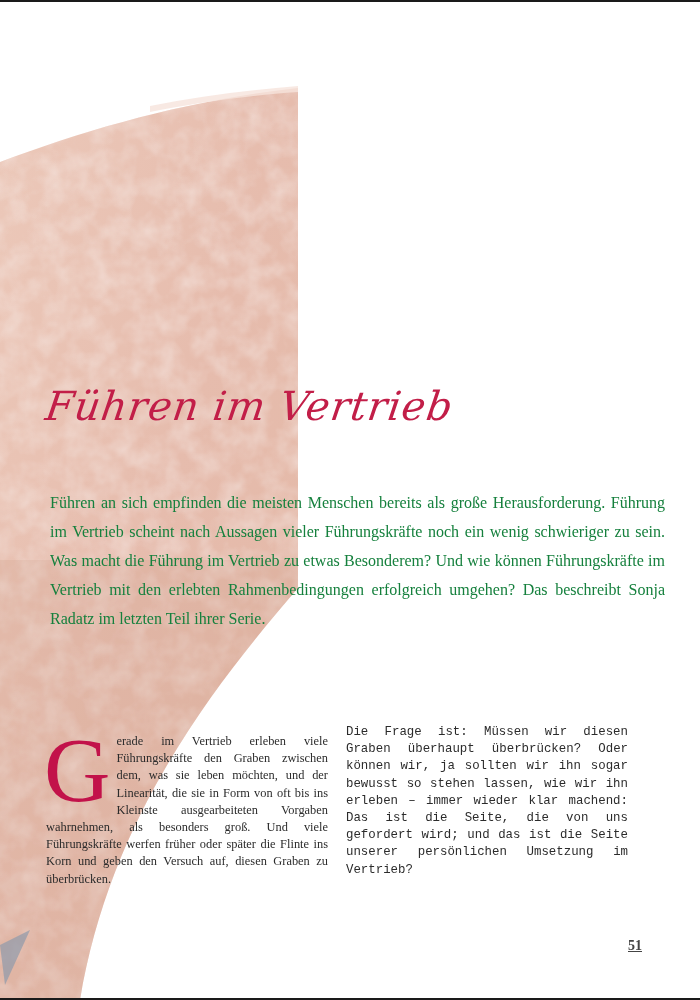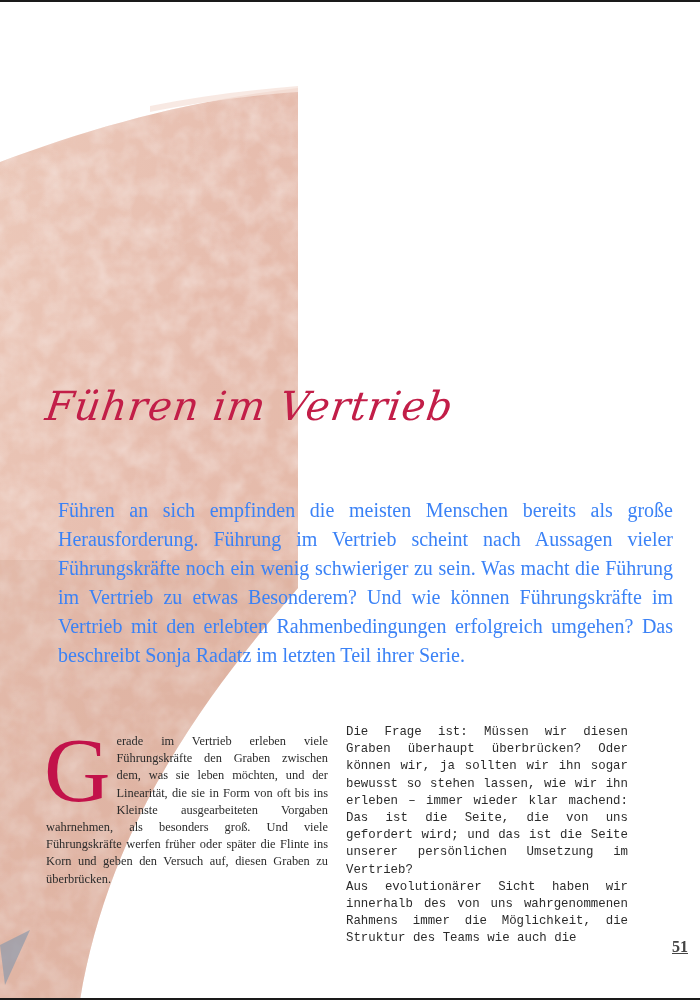--- a/index.html
+++ b/index.html
@@ -15,39 +15,39 @@
     .title {
       position: absolute; left: 46px; top: 383px;
       font-family: "DejaVu Serif", "Liberation Serif", serif;
       font-style: italic; font-size: 40px; letter-spacing: 1px;
       color: #c21e48; margin: 0; font-weight: normal;
       transform: skewX(-8deg);
     }
     .lead {
       position: absolute; left: 46px; top: 484px; width: 615px;
       font-family: "Liberation Serif", "DejaVu Serif", serif;
-      font-size: 20px; line-height: 29px; text-align: justify; color: #3b82f6;
-      margin: 12px;
+      font-size: 16px; line-height: 29px; text-align: justify; color: #15803d;
+      margin: 4px;
     }
     .col {
       position: absolute; top: 724px; width: 282px;
       font-family: "Liberation Serif", "DejaVu Serif", serif;
       font-size: 12.4px; line-height: 17.2px; text-align: justify; color: #2b2b2b;
     }
     .col-left { left: 46px; top: 733px; }
     .col-right { left: 346px; font-family: Liberation Mono, monospace; }
     .col p { margin: 0; }
     .dropcap {
       float: left; font-family: "Liberation Serif", "DejaVu Serif", serif;
       font-size: 92px; line-height: 70px; color: #c2124a;
       margin: 2px 6px 0 -2px; height: 74px;
     }
     .page-number {
-      position: absolute; left: 672px; top: 938px;
-      font-family: "Liberation Serif", serif; font-size: 16px; font-weight: bold; color: #444; text-decoration: underline;
+      position: absolute; left: 628px; top: 938px;
+      font-family: "Liberation Serif", serif; font-size: 14px; font-weight: bold; color: #444; text-decoration: underline;
     }
   </style>
 </head>
 <body>
 
 <div class="page-border-top"></div>
 
 <svg class="bg-art" viewBox="0 0 700 1000" xmlns="http://www.w3.org/2000/svg">
   <defs>
     <linearGradient id="g1" x1="0" y1="0" x2="1" y2="1">
@@ -77,18 +77,17 @@
 
 <p class="lead">Führen an sich empfinden die meisten Menschen bereits als große Herausforderung. Führung im Vertrieb scheint nach Aussagen vieler Führungskräfte noch ein wenig schwieriger zu sein. Was macht die Führung im Vertrieb zu etwas Besonderem? Und wie können Führungskräfte im Vertrieb mit den erlebten Rahmenbedingungen erfolgreich umgehen? Das beschreibt Sonja Radatz im letzten Teil ihrer Serie.</p>
 
 <div class="col col-left">
   <span class="dropcap">G</span>
   <p>erade im Vertrieb erleben viele Führungskräfte den Graben zwischen dem, was sie leben möchten, und der Linearität, die sie in Form von oft bis ins Kleinste ausgearbeiteten Vorgaben wahrnehmen, als besonders groß. Und viele Führungskräfte werfen früher oder später die Flinte ins Korn und geben den Versuch auf, diesen Graben zu überbrücken.</p>
 </div>
 
 <div class="col col-right">
   <p>Die Frage ist: Müssen wir diesen Graben überhaupt überbrücken? Oder können wir, ja sollten wir ihn sogar bewusst so stehen lassen, wie wir ihn erleben – immer wieder klar machend: Das ist die Seite, die von uns gefordert wird; und das ist die Seite unserer persönlichen Umsetzung im Vertrieb?</p>
-  <p>Aus evolutionärer Sicht haben wir innerhalb des von uns wahrgenommenen Rahmens immer die Möglichkeit, die Struktur des Teams wie auch die</p>
 </div>
 
 <div class="page-number">51</div>
 
 <div class="page-border-bottom"></div>
 
 </body></html>

